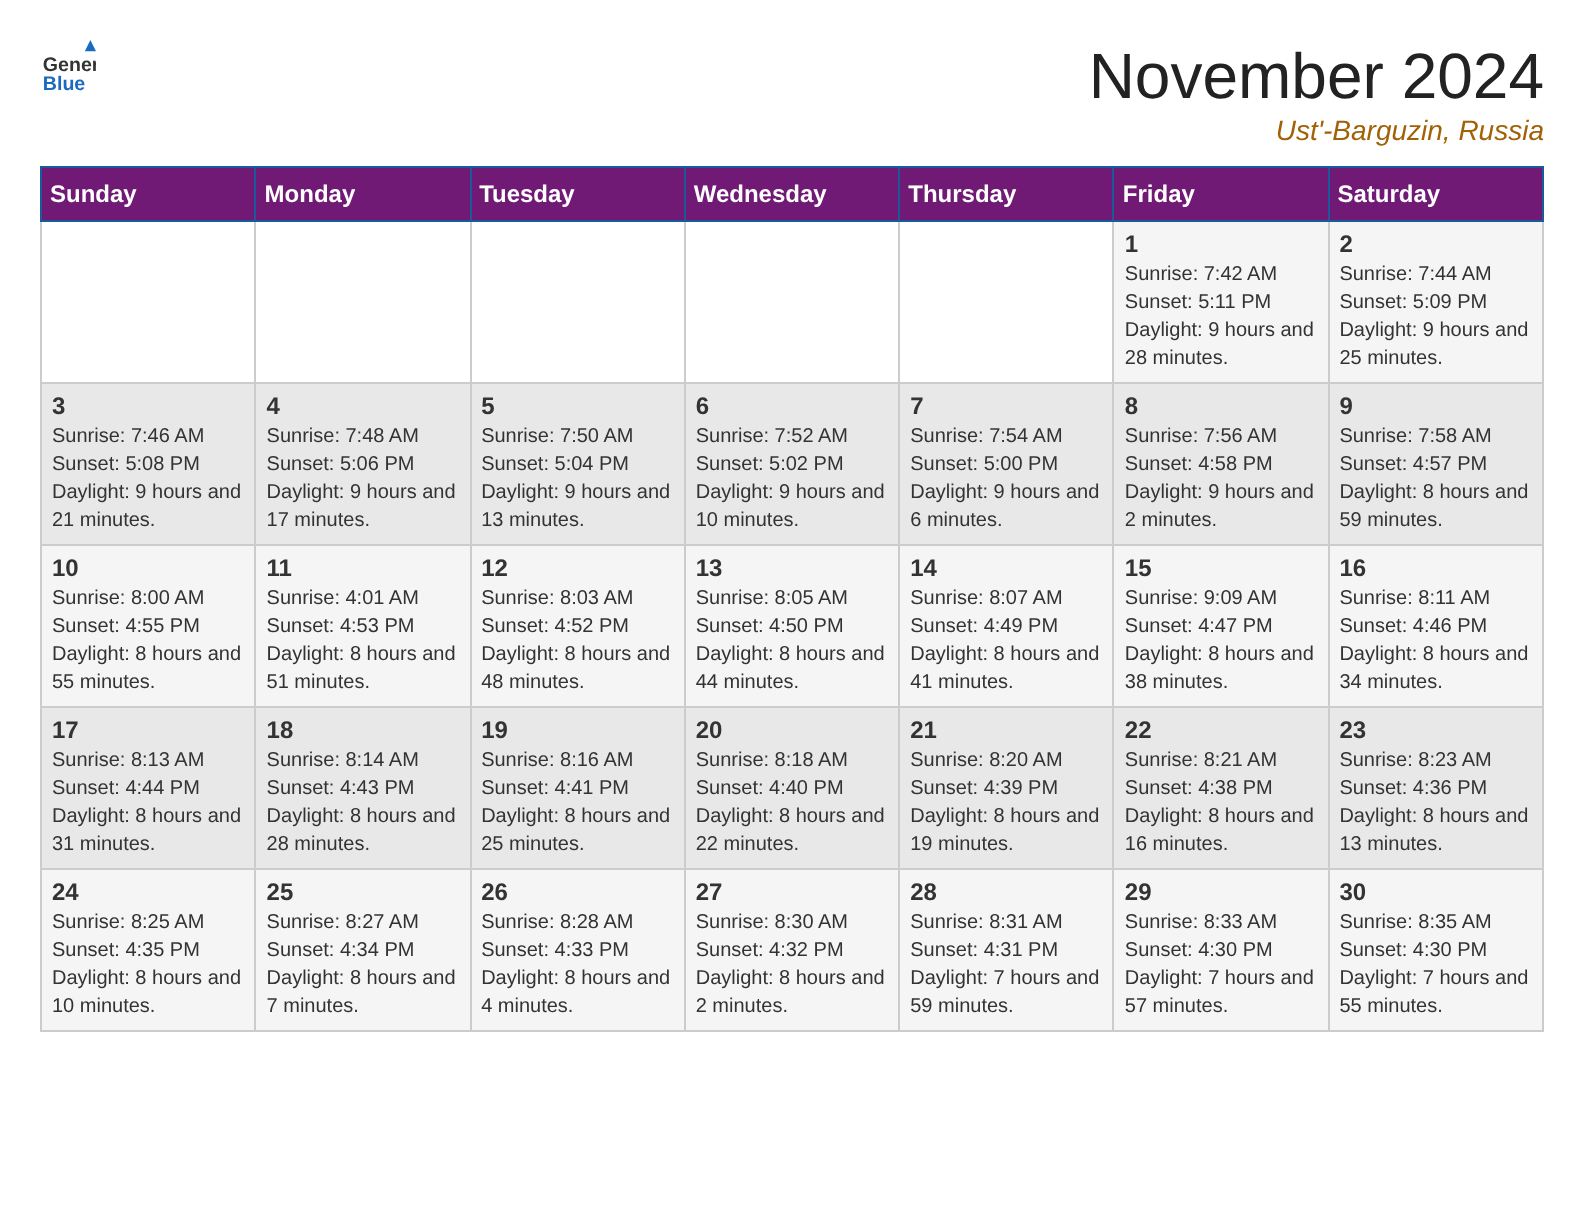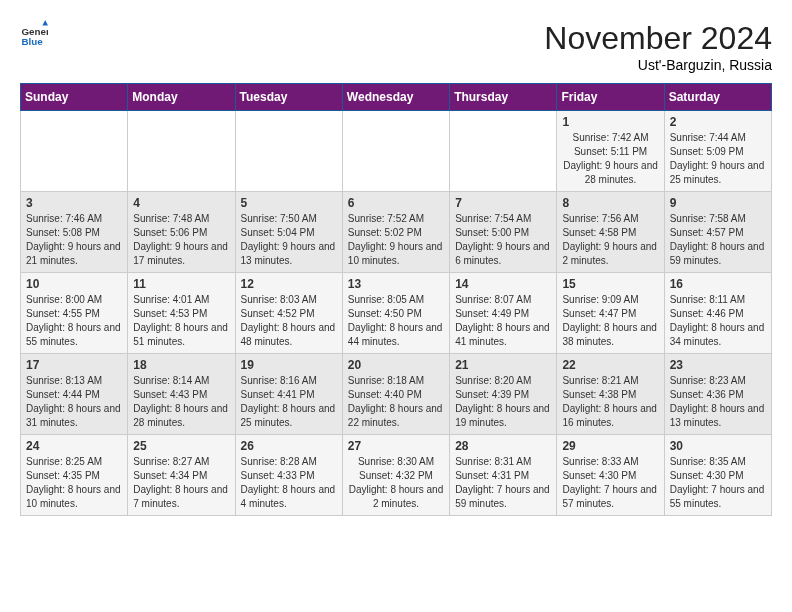--- a/index.html
+++ b/index.html
@@ -28,21 +28,22 @@
     .title-block {
       text-align: right;
     }
     .month-title {
       font-size: 32px;
       font-weight: normal;
       color: #222;
     }
     .location {
       font-size: 14px;
-      color: #000000;
+      color: #a16207;
+      font-style: italic;
     }
     table {
       width: 100%;
       border-collapse: collapse;
       table-layout: fixed;
     }
     thead tr {
       background-color: #701a75;
     }
     thead th {
@@ -116,21 +117,21 @@
   </thead>
   <tbody id="calendar-body">
   <tr>
         <td class="empty-cell"></td>
         <td class="empty-cell"></td>
         <td class="empty-cell"></td>
         <td class="empty-cell"></td>
         <td class="empty-cell"></td>
         <td>
           <span class="day-num">1</span>
-          <div class="day-info" style="white-space: pre-line; text-align: center;">Sunrise: 7:42 AM
+          <div class="day-info" style="white-space: pre-line;">Sunrise: 7:42 AM
 Sunset: 5:11 PM
 Daylight: 9 hours and 28 minutes.</div>
         </td>
         <td>
           <span class="day-num">2</span>
           <div class="day-info" style="white-space: pre-line;">Sunrise: 7:44 AM
 Sunset: 5:09 PM
 Daylight: 9 hours and 25 minutes.</div>
         </td>
       </tr>
@@ -280,21 +281,21 @@
 Daylight: 8 hours and 7 minutes.</div>
         </td>
         <td>
           <span class="day-num">26</span>
           <div class="day-info" style="white-space: pre-line;">Sunrise: 8:28 AM
 Sunset: 4:33 PM
 Daylight: 8 hours and 4 minutes.</div>
         </td>
         <td>
           <span class="day-num">27</span>
-          <div class="day-info" style="white-space: pre-line; text-align: center;">Sunrise: 8:30 AM
+          <div class="day-info" style="white-space: pre-line;">Sunrise: 8:30 AM
 Sunset: 4:32 PM
 Daylight: 8 hours and 2 minutes.</div>
         </td>
         <td>
           <span class="day-num">28</span>
           <div class="day-info" style="white-space: pre-line;">Sunrise: 8:31 AM
 Sunset: 4:31 PM
 Daylight: 7 hours and 59 minutes.</div>
         </td>
         <td>

